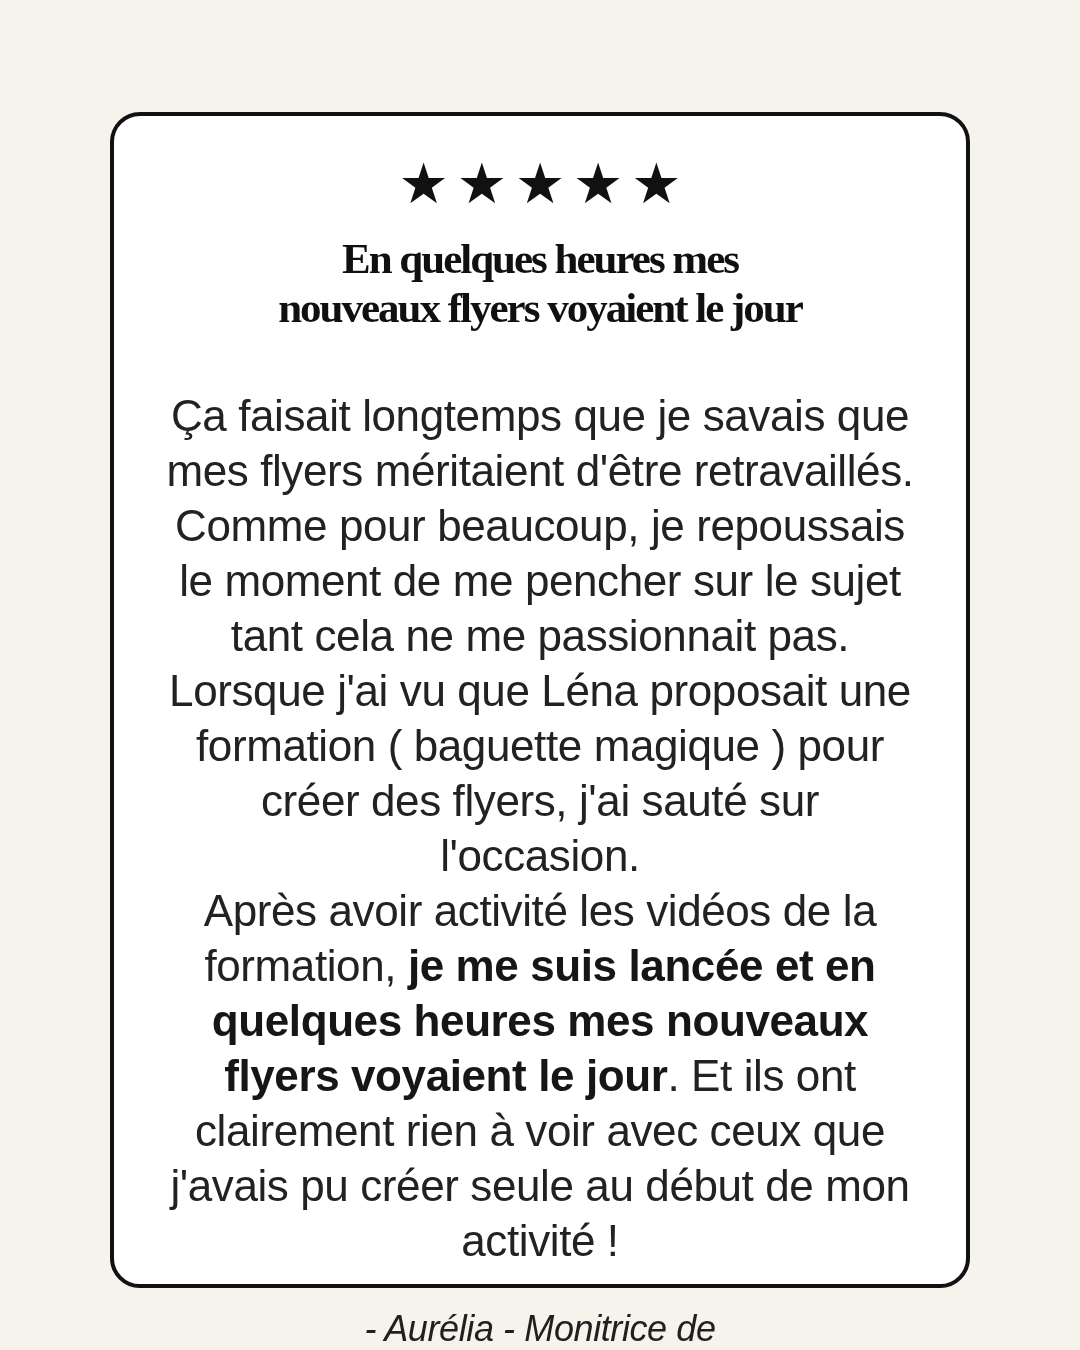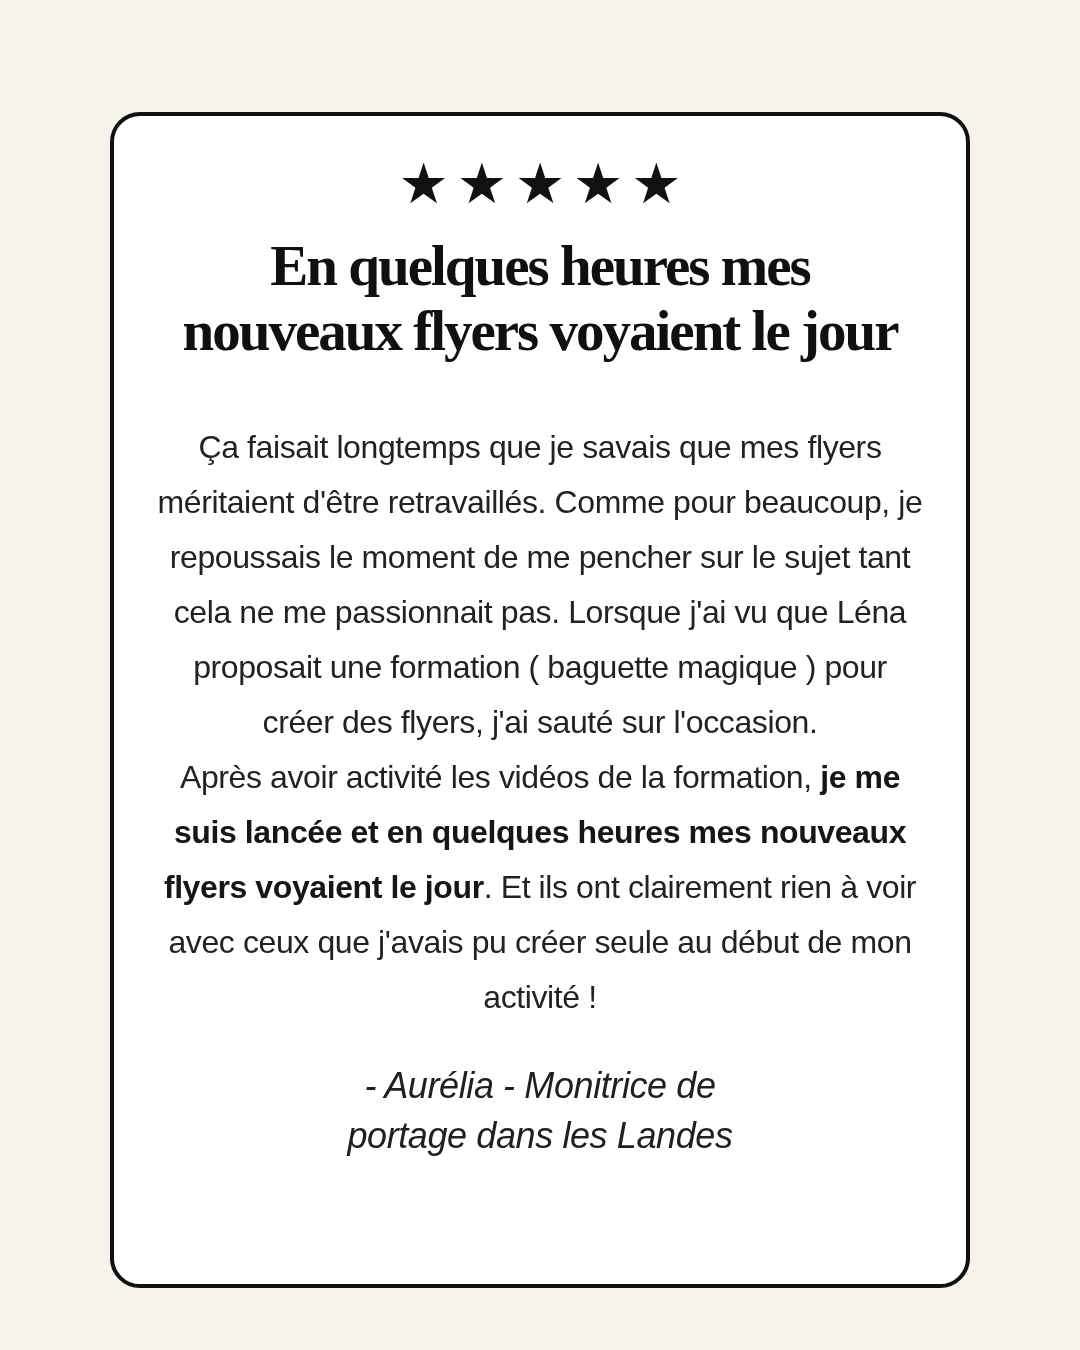--- a/index.html
+++ b/index.html
@@ -32,29 +32,29 @@
     color: #111111;
   }
   .stars .star {
     display: inline-block;
     margin: 0 4px;
   }
   .headline {
     margin: 20px 24px 0;
     font-family: "Liberation Serif", "DejaVu Serif", serif;
     font-weight: 700;
-    font-size: 57px;
+    font-size: 43px;
     line-height: 1.14;
     letter-spacing: -2px;
     color: #101010;
     white-space: pre-line;
   }
   .body-text {
     margin: 56px 42px 0;
-    font-size: 32px;
+    font-size: 44px;
     line-height: 55px;
     letter-spacing: -0.4px;
     color: #222222;
     white-space: pre-line;
   }
   .body-text strong { font-weight: 700; color: #161616; }
   .attribution {
     margin-top: 36px;
     font-style: italic;
     font-size: 36px;

